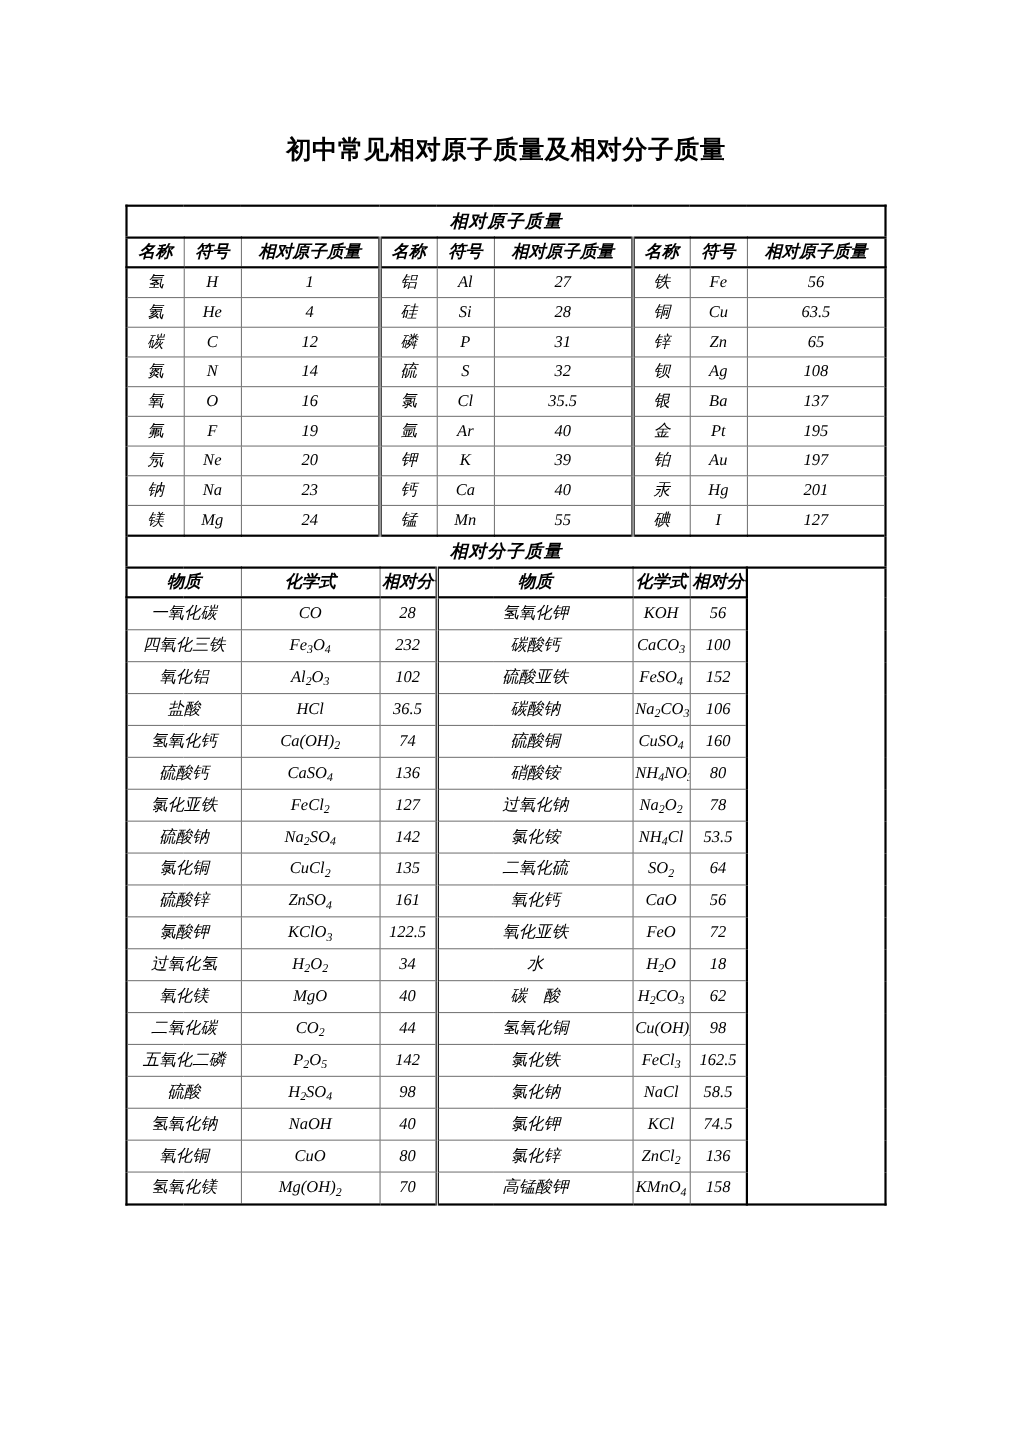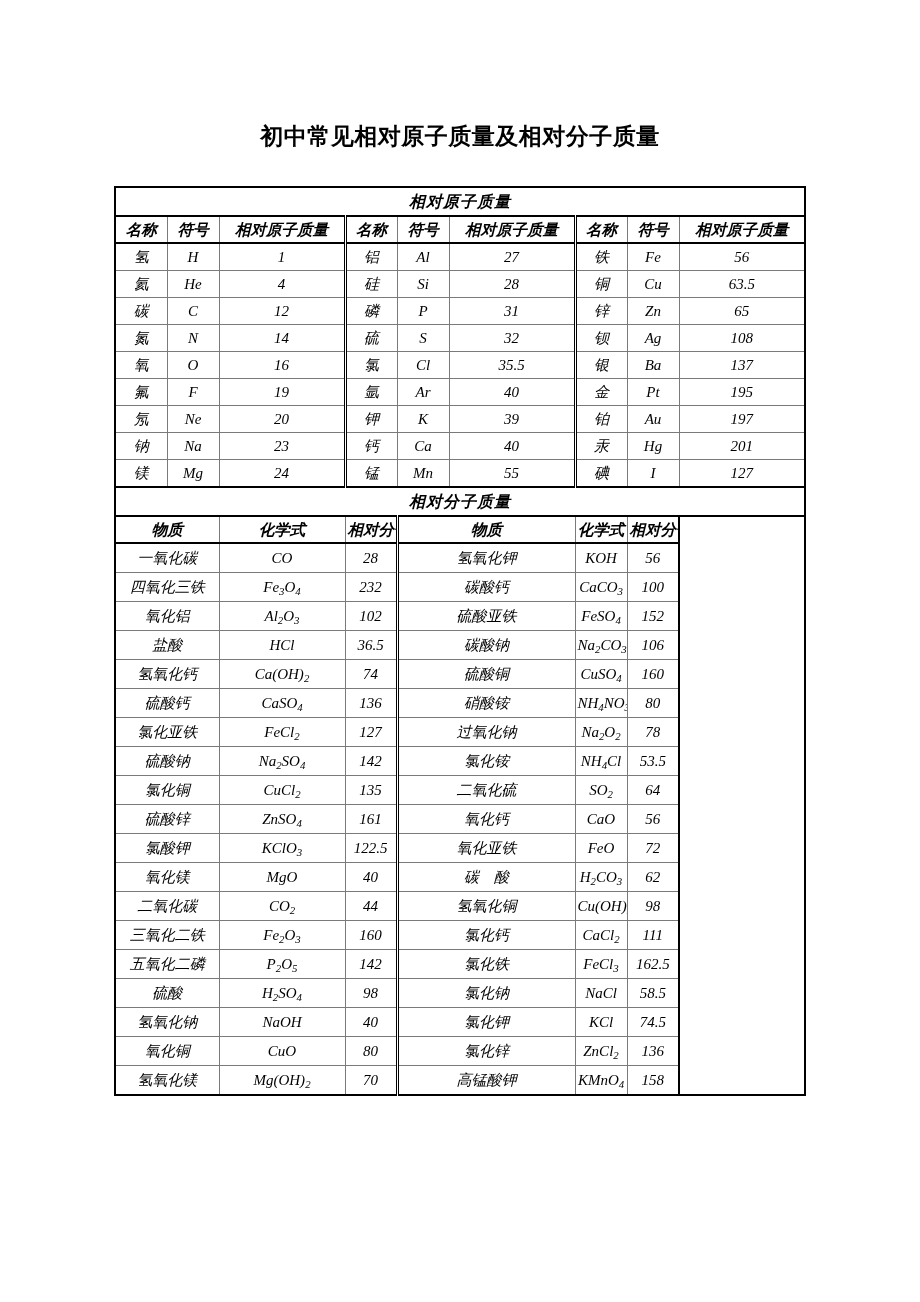--- a/index.html
+++ b/index.html
@@ -342,42 +342,42 @@
           </tr>
           <tr class="mol-row">
             <td class="edge-l" colspan="2">氯酸钾</td>
             <td class="formula">KClO<sub>3</sub></td>
             <td>122.5</td>
             <td class="gdiv-l" colspan="2">氧化亚铁</td>
             <td class="formula">FeO</td>
             <td class="edge-r">72</td>
           </tr>
           <tr class="mol-row">
+            <td class="edge-l" colspan="2">过氧化氢</td>
+            <td class="formula">H<sub>2</sub>O<sub>2</sub></td>
+            <td>34</td>
+            <td class="gdiv-l" colspan="2">水</td>
+            <td class="formula">H<sub>2</sub>O</td>
+            <td class="edge-r">18</td>
+          </tr>
+          <tr class="mol-row">
             <td class="edge-l" colspan="2">氧化镁</td>
             <td class="formula">MgO</td>
             <td>40</td>
             <td class="gdiv-l" colspan="2">碳　酸</td>
             <td class="formula">H<sub>2</sub>CO<sub>3</sub></td>
             <td class="edge-r">62</td>
           </tr>
           <tr class="mol-row">
             <td class="edge-l" colspan="2">二氧化碳</td>
             <td class="formula">CO<sub>2</sub></td>
             <td>44</td>
             <td class="gdiv-l" colspan="2">氢氧化铜</td>
             <td class="formula">Cu(OH)<sub>2</sub></td>
             <td class="edge-r">98</td>
-          </tr>
-          <tr class="mol-row">
-            <td class="edge-l" colspan="2">三氧化二铁</td>
-            <td class="formula">Fe<sub>2</sub>O<sub>3</sub></td>
-            <td>160</td>
-            <td class="gdiv-l" colspan="2">氯化钙</td>
-            <td class="formula">CaCl<sub>2</sub></td>
-            <td class="edge-r">111</td>
           </tr>
           <tr class="mol-row">
             <td class="edge-l" colspan="2">五氧化二磷</td>
             <td class="formula">P<sub>2</sub>O<sub>5</sub></td>
             <td>142</td>
             <td class="gdiv-l" colspan="2">氯化铁</td>
             <td class="formula">FeCl<sub>3</sub></td>
             <td class="edge-r">162.5</td>
           </tr>
           <tr class="mol-row">

